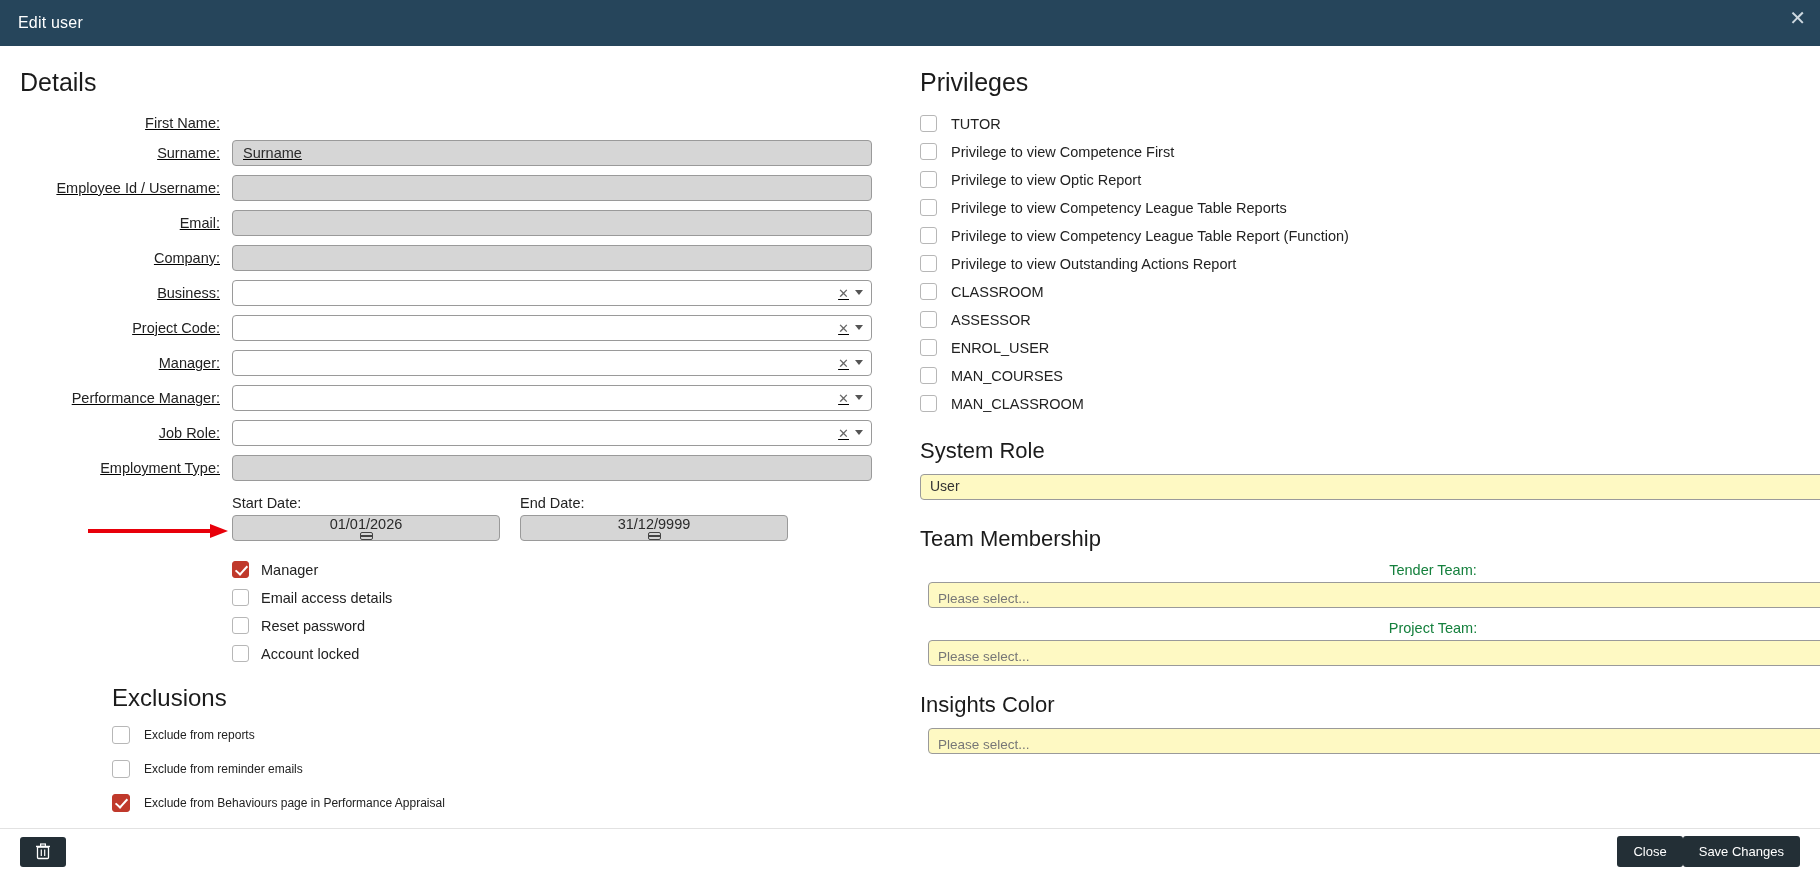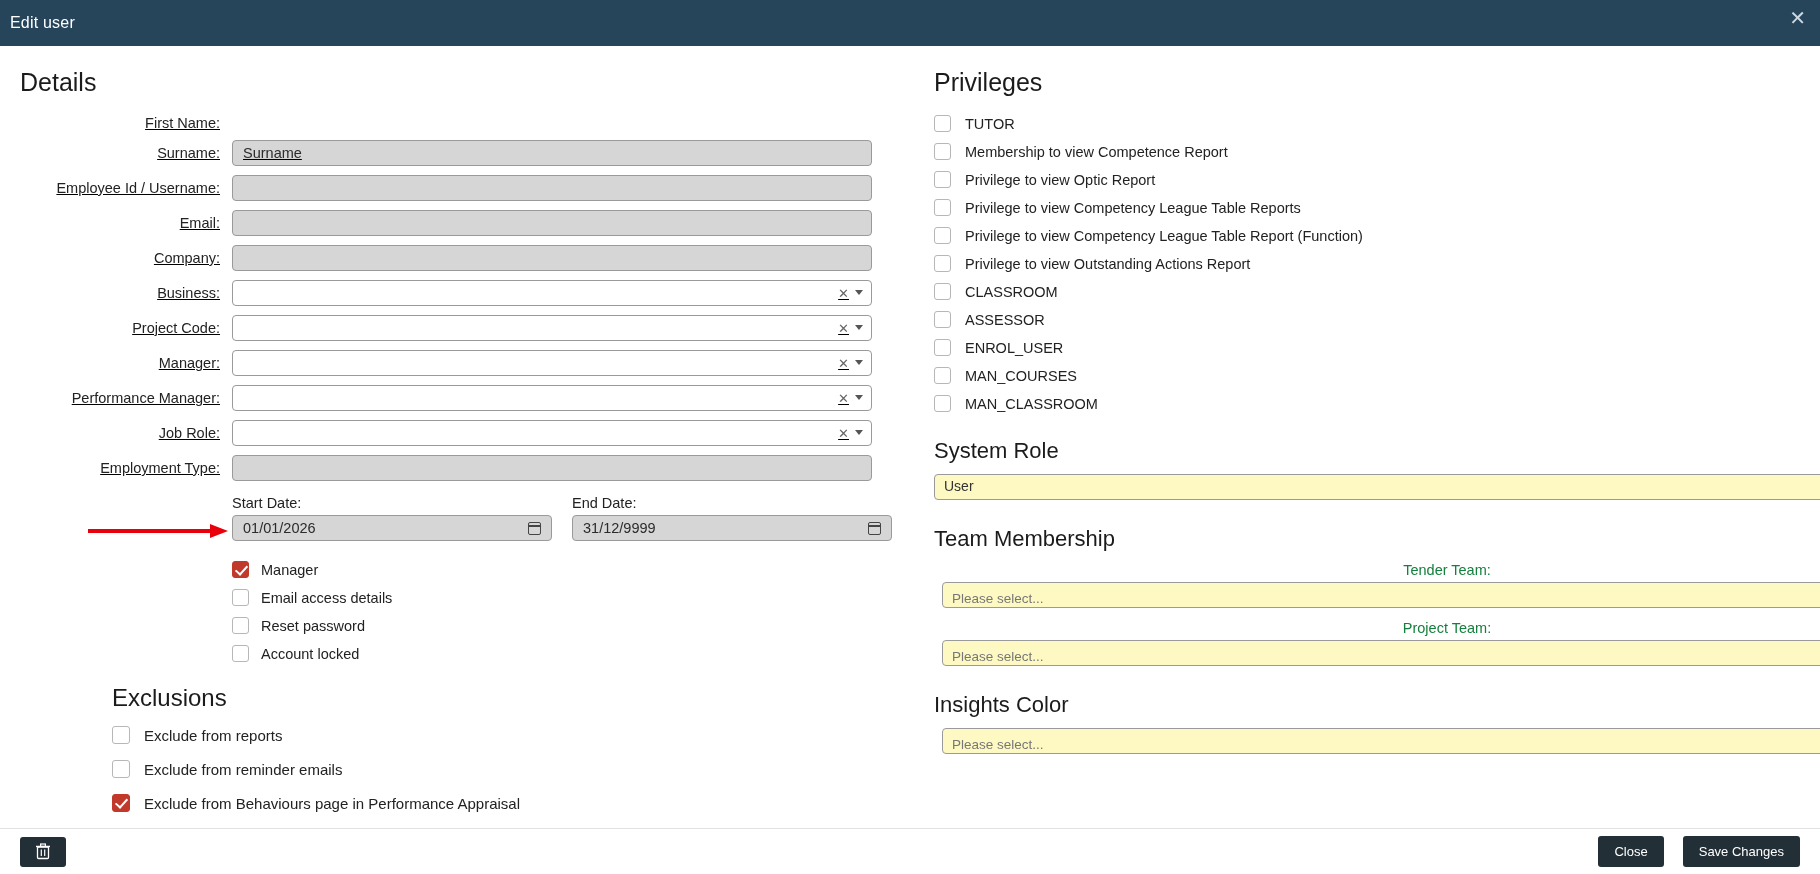--- a/index.html
+++ b/index.html
@@ -16,21 +16,21 @@
     height: 874px;
     background: #ffffff;
   }
   
   .titlebar {
     height: 46px;
     background: #26455b;
     color: #ffffff;
     display: flex;
     align-items: center;
-    padding: 0 10px;
+    padding: 0 18px;
     position: relative;
   }
   .titlebar .title {
     font-size: 16px;
     letter-spacing: .2px;
   }
   .titlebar .close-x {
     position: absolute;
     right: 14px;
     top: 8px;
@@ -134,31 +134,32 @@
     margin-top: 14px;
     margin-left: 212px;
   }
   .date-group { margin-right: 20px; }
   .date-group .dlbl {
     font-size: 14.5px;
     color: #222;
     margin-bottom: 4px;
   }
   .date-input {
-    width: 320px;
+    width: 268px;
     height: 26px;
     border: 1px solid #9a9a9a;
     border-radius: 4px;
     background: #d6d6d6;
     font-size: 14.5px;
     color: #2b2b2b;
     padding: 0 10px;
     display: flex;
     align-items: center;
     justify-content: space-between;
+    flex-direction: column;
   }
   .cal-ico {
     width: 13px; height: 13px;
     border: 1.4px solid #444;
     border-radius: 2px;
     position: relative;
   }
   .cal-ico:before {
     content:"";
     position:absolute; left:-1px; right:-1px; top:2px;
@@ -208,21 +209,21 @@
     font-weight: normal;
     color: #1b1b1b;
     margin: 0 0 14px 0;
   }
   .ex-row {
     display: flex;
     align-items: center;
     margin-bottom: 16px;
   }
   .ex-row .chk { width: 18px; height: 18px; margin-right: 14px; }
-  .ex-row .ctext { font-size: 15px; color: #222; }
+  .ex-row .ctext { font-size: 12px; color: #222; }
   
   .priv-row {
     display: flex;
     align-items: center;
     margin-bottom: 11px;
   }
   .priv-row .chk { margin-right: 14px; }
   .priv-row .ptext { font-size: 14.5px; color: #222; }
   .wide-select {
     width: 1010px;
@@ -276,21 +277,21 @@
   .btn-trash {
     background: #232f36;
     width: 46px;
     height: 30px;
     display: flex;
     align-items: center;
     justify-content: center;
     border-radius: 3px;
     cursor: pointer;
   }
-  .footer-right { display: flex; gap: 19px; align-items: center; }
+  .footer-right { display: flex; gap: 0; align-items: center; }
 </style>
 </head>
 <body>
 
 <div class="modal">
 
   <div class="titlebar">
     <span class="title">Edit user</span>
     <span class="close-x">✕</span>
   </div>
@@ -429,21 +430,21 @@
 
     <div class="col-right">
       <h2 class="section">Privileges</h2>
 
       <div class="priv-row">
         <span class="chk"></span>
         <span class="ptext">TUTOR</span>
       </div>
       <div class="priv-row">
         <span class="chk"></span>
-        <span class="ptext">Membership to view Competence Report</span>
+        <span class="ptext">Privilege to view Competence First</span>
       </div>
       <div class="priv-row">
         <span class="chk"></span>
         <span class="ptext">Privilege to view Optic Report</span>
       </div>
       <div class="priv-row">
         <span class="chk"></span>
         <span class="ptext">Privilege to view Competency League Table Reports</span>
       </div>
       <div class="priv-row">

